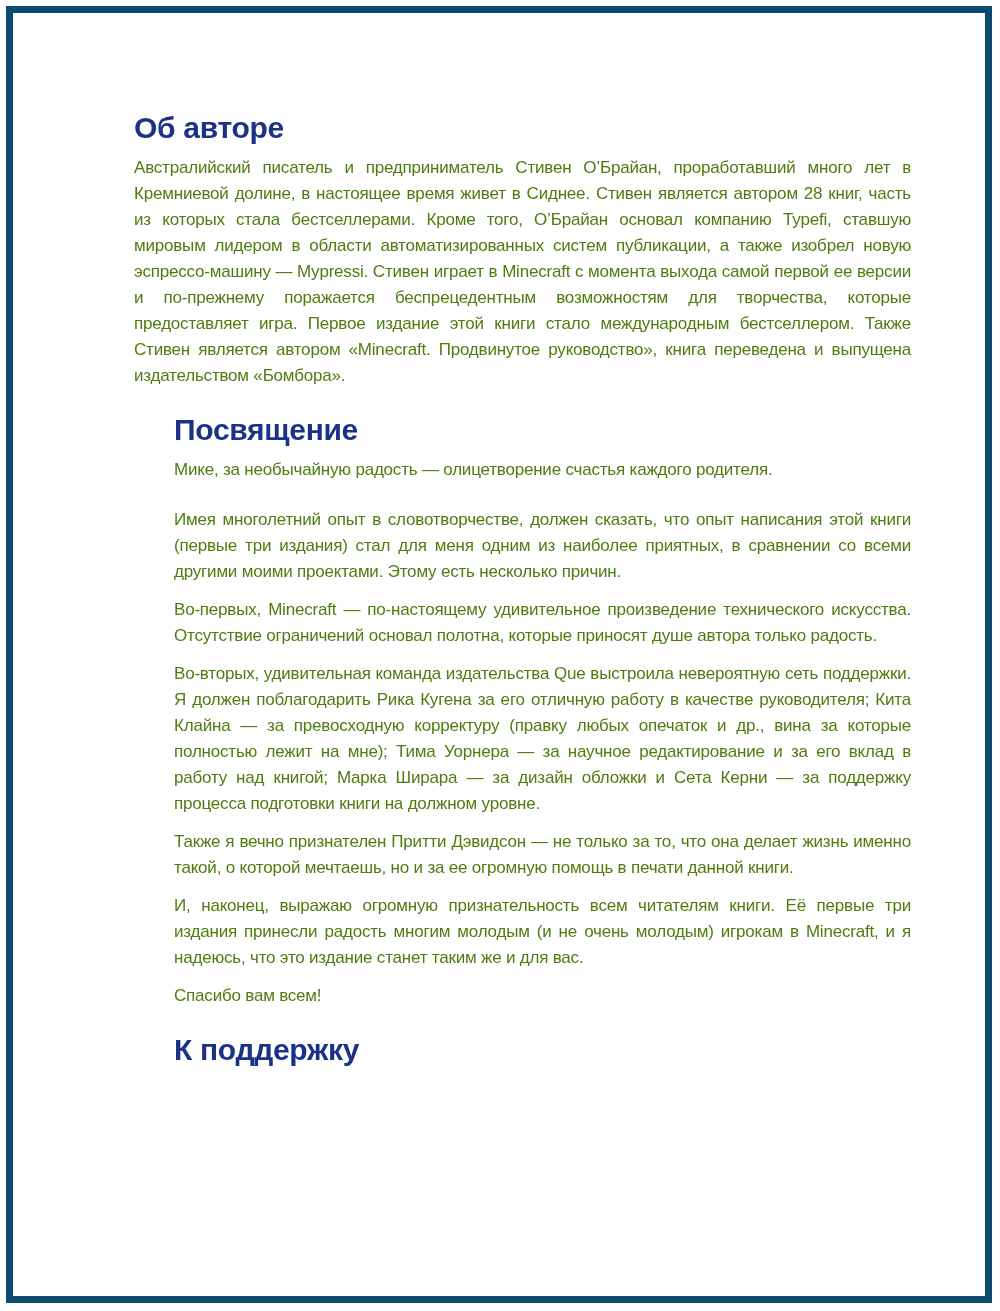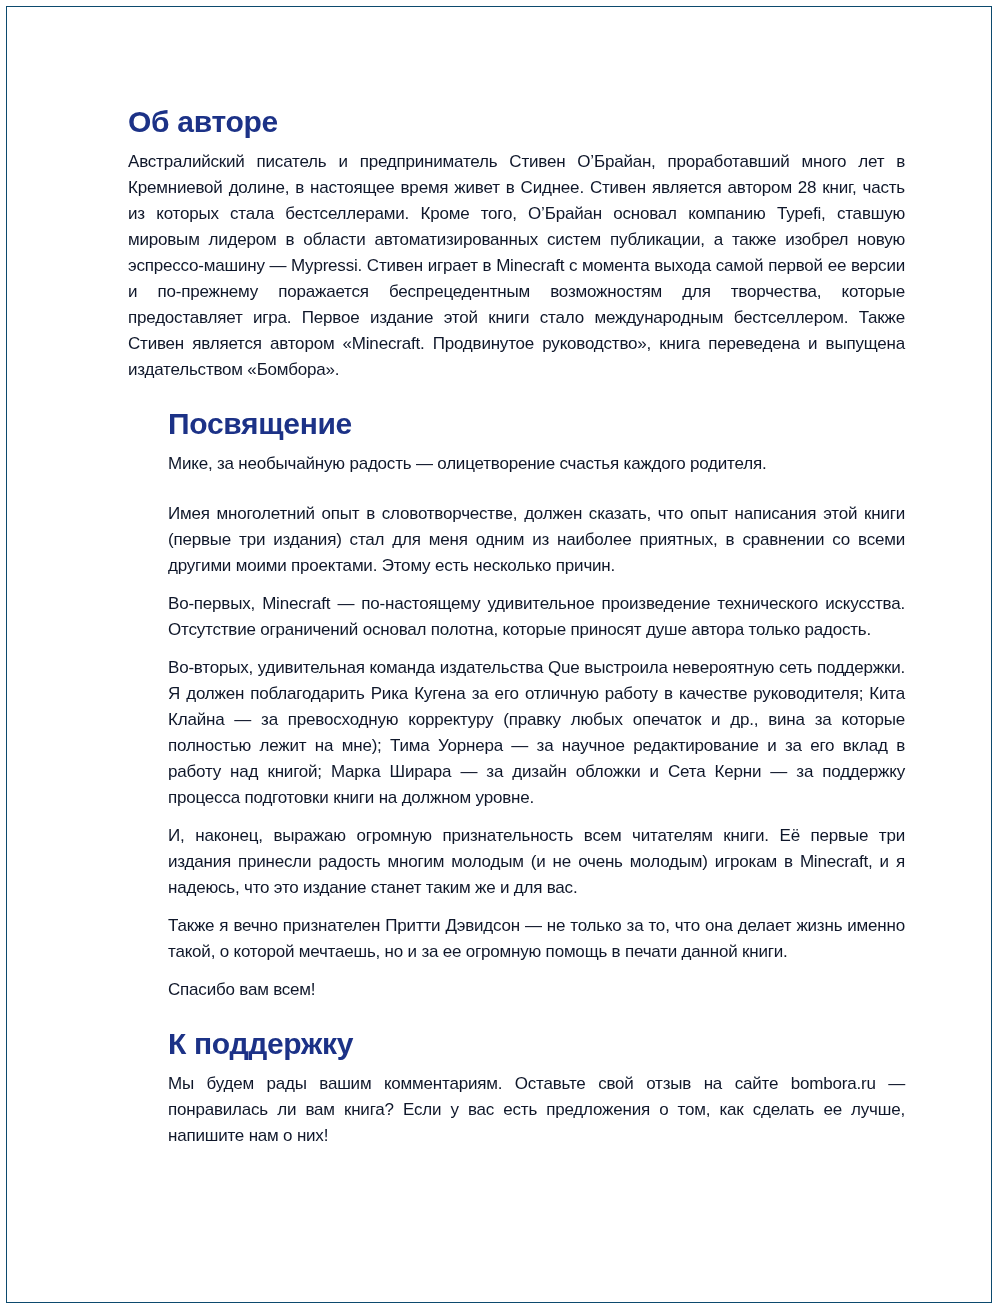--- a/index.html
+++ b/index.html
@@ -9,21 +9,21 @@
     width: 1000px;
     height: 1311px;
     font-family: "Liberation Sans", "DejaVu Sans", sans-serif;
   }
   .page-frame {
     position: absolute;
     left: 6px;
     top: 6px;
     width: 986px;
     height: 1297px;
-    border: 1px solid #0c4a6e;
+    border: 7px solid #0c4a6e;
     background: #ffffff;
     box-sizing: border-box;
     overflow: hidden;
   }
   .content {
     width: 777px;
     margin: 98px 0 0 121px;
   }
   section.sec { margin: 0; }
   section.sec + section.sec { margin-top: 24px; margin-left: 40px; }
@@ -31,21 +31,21 @@
     font-size: 30px;
     line-height: 34px;
     font-weight: bold;
     color: #1c3287;
     margin: 0 0 10px 0;
     letter-spacing: -0.3px;
   }
   p.para {
     font-size: 17px;
     line-height: 26px;
-    color: #0f172a;
+    color: #4d7c0f;
     text-align: justify;
     margin: 0 0 12px 0;
     letter-spacing: -0.2px;
   }
   p.para:last-child { margin-bottom: 0; }
   .italic { }
   p.no-just { text-align: left; }
 </style>
 </head>
 <body>
@@ -60,24 +60,23 @@
 
     <section class="sec">
       <h1 class="heading">Посвящение</h1>
       <p class="para italic no-just">Мике, за необычайную радость — олицетворение счастья каждого родителя.</p>
     </section>
 
     <section class="sec">
       <p class="para">Имея многолетний опыт в словотворчестве, должен сказать, что опыт написания этой книги (первые три издания) стал для меня одним из наиболее приятных, в сравнении со всеми другими моими проектами. Этому есть несколько причин.</p>
       <p class="para">Во-первых, Minecraft — по-настоящему удивительное произведение технического искусства. Отсутствие ограничений основал полотна, которые приносят душе автора только радость.</p>
       <p class="para">Во-вторых, удивительная команда издательства Que выстроила невероятную сеть поддержки. Я должен поблагодарить Рика Кугена за его отличную работу в качестве руководителя; Кита Клайна — за превосходную корректуру (правку любых опечаток и др., вина за которые полностью лежит на мне); Тима Уорнера — за научное редактирование и за его вклад в работу над книгой; Марка Ширара — за дизайн обложки и Сета Керни — за поддержку процесса подготовки книги на должном уровне.</p>
+      <p class="para">Также я вечно признателен Притти Дэвидсон — не только за то, что она делает жизнь именно такой, о которой мечтаешь, но и за ее огромную помощь в печати данной книги.</p>
       <p class="para">И, наконец, выражаю огромную признательность всем читателям книги. Её первые три издания принесли радость многим молодым (и не очень молодым) игрокам в Minecraft, и я надеюсь, что это издание станет таким же и для вас.</p>
-      <p class="para">Также я вечно признателен Притти Дэвидсон — не только за то, что она делает жизнь именно такой, о которой мечтаешь, но и за ее огромную помощь в печати данной книги.</p>
       <p class="para no-just">Спасибо вам всем!</p>
     </section>
 
     <section class="sec">
       <h1 class="heading">К поддержку</h1>
-      <p class="para">Мы будем рады вашим комментариям. Оставьте свой отзыв на сайте bombora.ru — понравилась ли вам книга? Если у вас есть предложения о том, как сделать ее лучше, напишите нам о них!</p>
     </section>
 
   </main>
 </div>
 
 </body></html>

